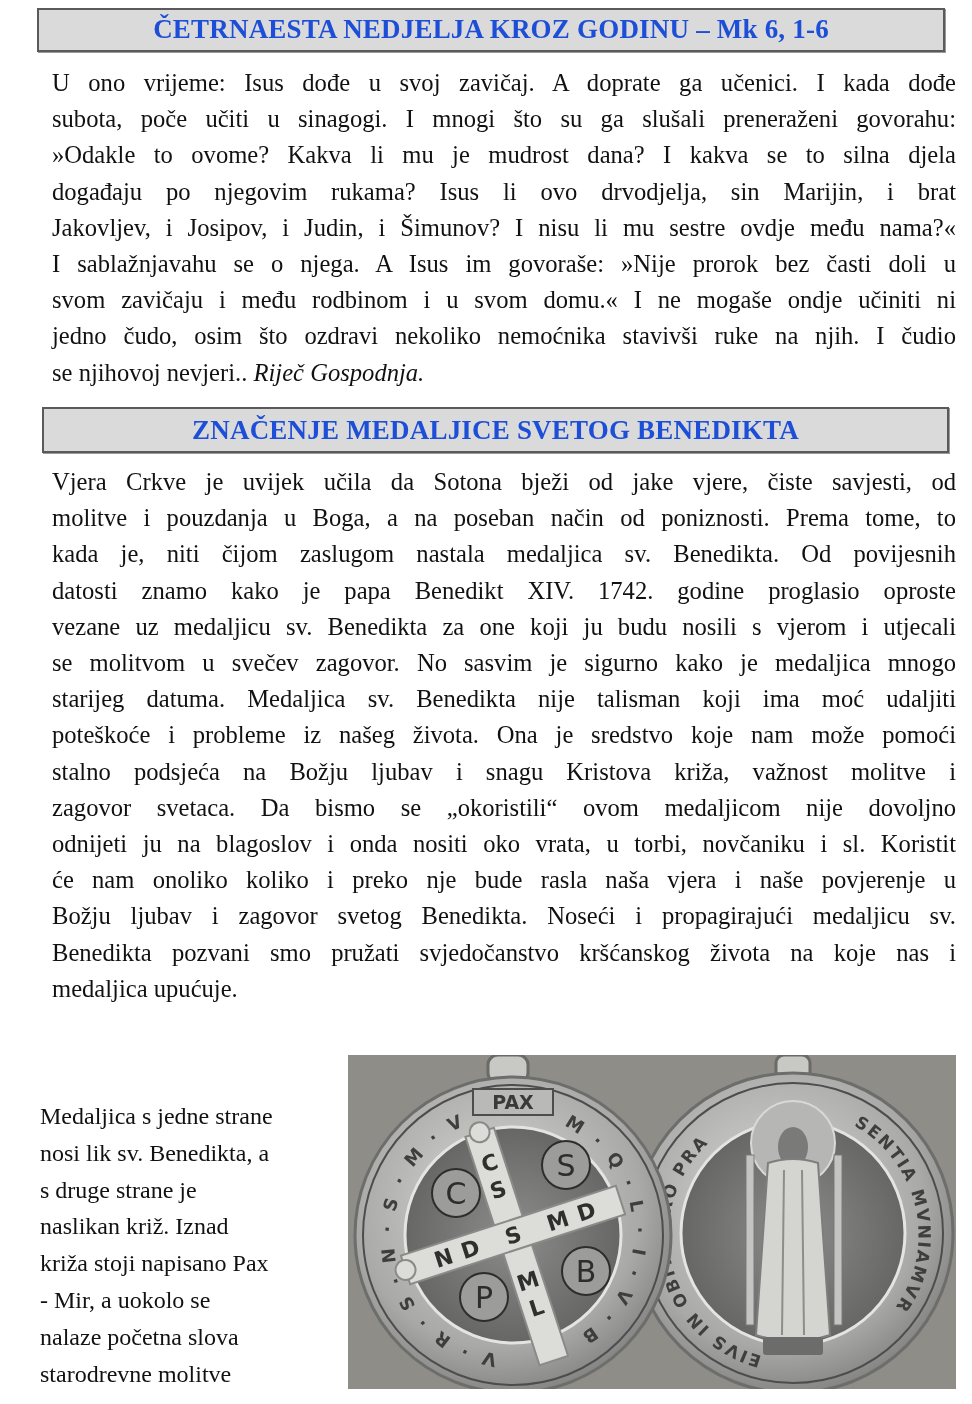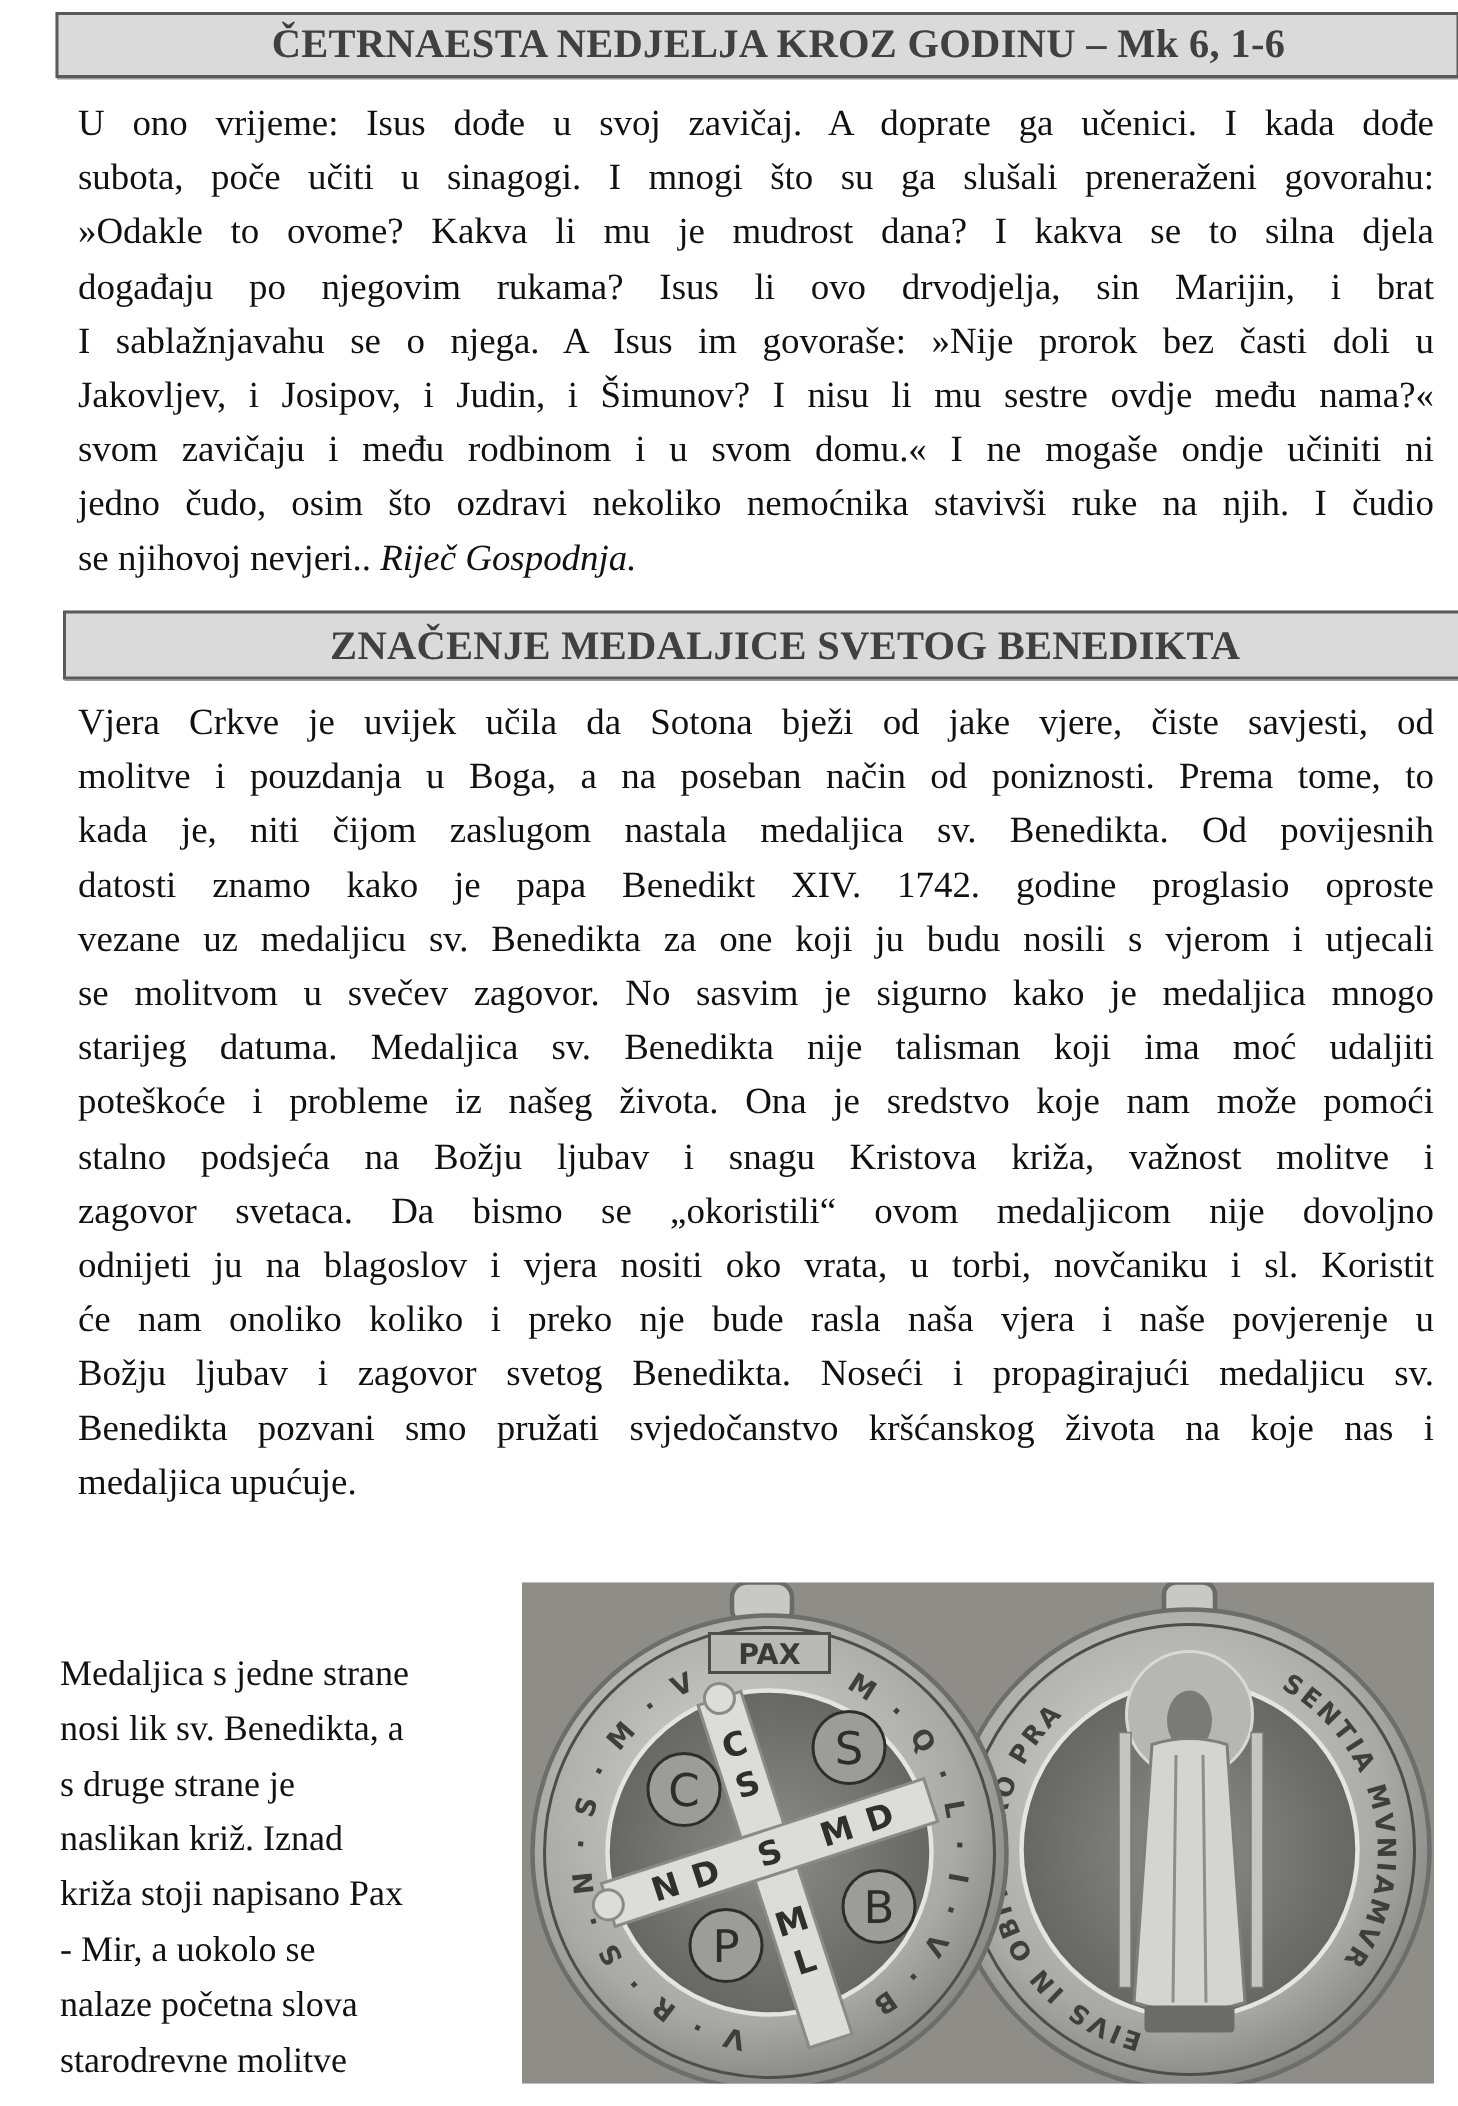--- a/index.html
+++ b/index.html
@@ -2,21 +2,21 @@
 <html><head>
 <meta charset="utf-8">
 <style>
   html, body { margin: 0; padding: 0; background: #ffffff; }
   body { width: 972px; height: 1404px; position: relative; overflow: hidden;
          font-family: "Liberation Serif", "DejaVu Serif", serif; color: #111; }
   .heading {
     position: absolute; background: #dadada; border: 2px solid #5a5a5a;
     box-shadow: 1px 1px 0 #9a9a9a;
     text-align: center; font-weight: bold; font-size: 27px; line-height: 38px;
-    letter-spacing: 0.2px; color: #404040; padding-left: 28px;
+    letter-spacing: 0.2px; color: #1d4ed8;
   }
   #h1 { left: 37px; top: 8px; width: 904px; height: 40px; }
   #h2 { left: 42px; top: 407px; width: 903px; height: 42px; line-height: 42px; }
   .para { position: absolute; font-size: 24.6px; line-height: 36.2px; text-align: justify; }
   .para .ln { display: block; text-align: justify; text-align-last: justify; white-space: nowrap; margin-left: 18px; }
   .para .ln.last { text-align-last: left; }
   #p1 { left: 34px; top: 65px; width: 922px; }
   #p2 { left: 34px; top: 464px; width: 922px; }
   #side { position: absolute; left: 40px; top: 1098px; width: 300px; font-size: 24px; line-height: 36.8px; }
   #side .ln { display: block; white-space: nowrap; }
@@ -28,41 +28,41 @@
 </head>
 <body>
 
 <div id="h1" class="heading">ČETRNAESTA NEDJELJA KROZ GODINU – Mk 6, 1-6</div>
 
 <div id="p1" class="para">
   <span class="ln">U ono vrijeme: Isus dođe u svoj zavičaj. A doprate ga učenici. I kada dođe</span>
   <span class="ln">subota, poče učiti u sinagogi. I mnogi što su ga slušali preneraženi govorahu:</span>
   <span class="ln">»Odakle to ovome? Kakva li mu je mudrost dana? I kakva se to silna djela</span>
   <span class="ln">događaju po njegovim rukama? Isus li ovo drvodjelja, sin Marijin, i brat</span>
+  <span class="ln">Jakovljev, i Josipov, i Judin, i Šimunov? I nisu li mu sestre ovdje među nama?«</span>
   <span class="ln">I sablažnjavahu se o njega. A Isus im govoraše: »Nije prorok bez časti doli u</span>
-  <span class="ln">Jakovljev, i Josipov, i Judin, i Šimunov? I nisu li mu sestre ovdje među nama?«</span>
   <span class="ln">svom zavičaju i među rodbinom i u svom domu.« I ne mogaše ondje učiniti ni</span>
   <span class="ln">jedno čudo, osim što ozdravi nekoliko nemoćnika stavivši ruke na njih. I čudio</span>
   <span class="ln last"><span>se njihovoj nevjeri.. </span><em>Riječ Gospodnja.</em></span>
 </div>
 
 <div id="h2" class="heading">ZNAČENJE MEDALJICE SVETOG BENEDIKTA</div>
 
 <div id="p2" class="para">
   <span class="ln">Vjera Crkve je uvijek učila da Sotona bježi od jake vjere, čiste savjesti, od</span>
   <span class="ln">molitve i pouzdanja u Boga, a na poseban način od poniznosti. Prema tome, to</span>
   <span class="ln">kada je, niti čijom zaslugom nastala medaljica sv. Benedikta. Od povijesnih</span>
   <span class="ln">datosti znamo kako je papa Benedikt XIV. 1742. godine proglasio oproste</span>
   <span class="ln">vezane uz medaljicu sv. Benedikta za one koji ju budu nosili s vjerom i utjecali</span>
   <span class="ln">se molitvom u svečev zagovor. No sasvim je sigurno kako je medaljica mnogo</span>
   <span class="ln">starijeg datuma. Medaljica sv. Benedikta nije talisman koji ima moć udaljiti</span>
   <span class="ln">poteškoće i probleme iz našeg života. Ona je sredstvo koje nam može pomoći</span>
   <span class="ln">stalno podsjeća na Božju ljubav i snagu Kristova križa, važnost molitve i</span>
   <span class="ln">zagovor svetaca. Da bismo se „okoristili“ ovom medaljicom nije dovoljno</span>
-  <span class="ln">odnijeti ju na blagoslov i vjera nositi oko vrata, u torbi, novčaniku i sl. Koristit</span>
+  <span class="ln">odnijeti ju na blagoslov i onda nositi oko vrata, u torbi, novčaniku i sl. Koristit</span>
   <span class="ln">će nam onoliko koliko i preko nje bude rasla naša vjera i naše povjerenje u</span>
   <span class="ln">Božju ljubav i zagovor svetog Benedikta. Noseći i propagirajući medaljicu sv.</span>
   <span class="ln">Benedikta pozvani smo pružati svjedočanstvo kršćanskog života na koje nas i</span>
   <span class="ln last">medaljica upućuje.</span>
 </div>
 
 <div id="side">
   <span class="ln">Medaljica s jedne strane</span>
   <span class="ln">nosi lik sv. Benedikta, a</span>
   <span class="ln">s druge strane je</span>

